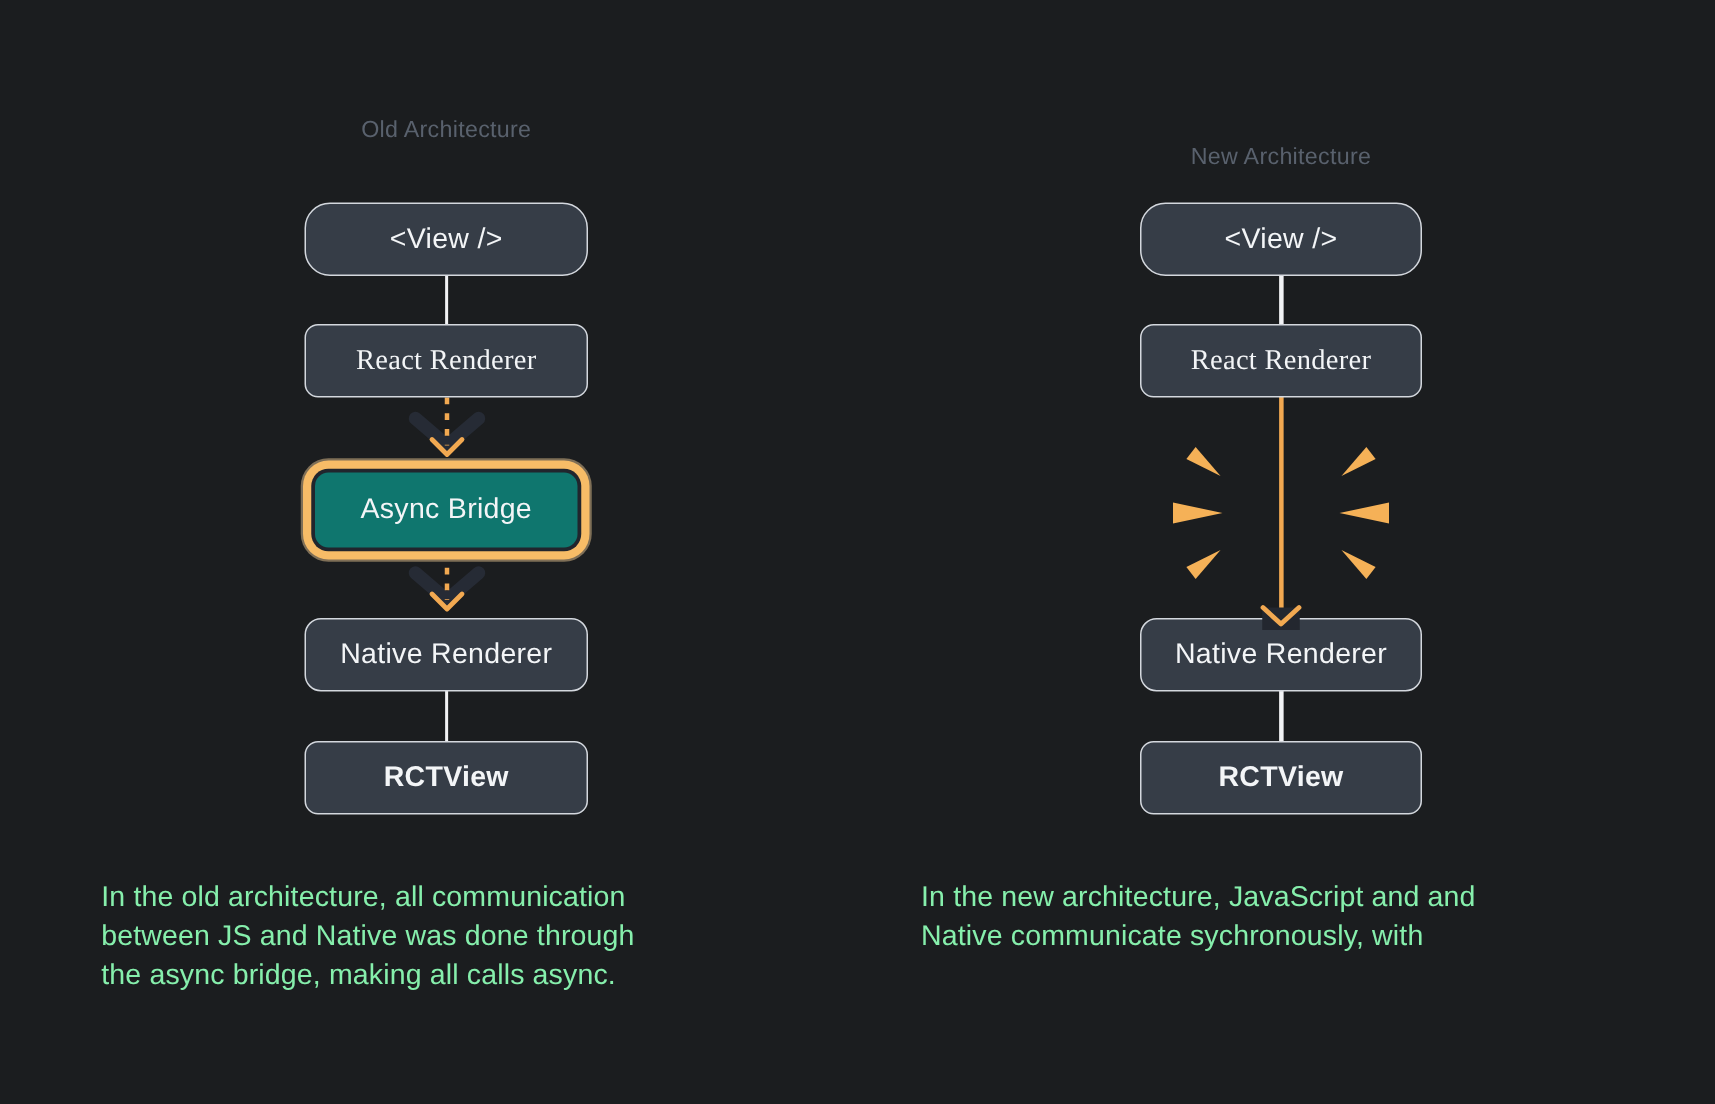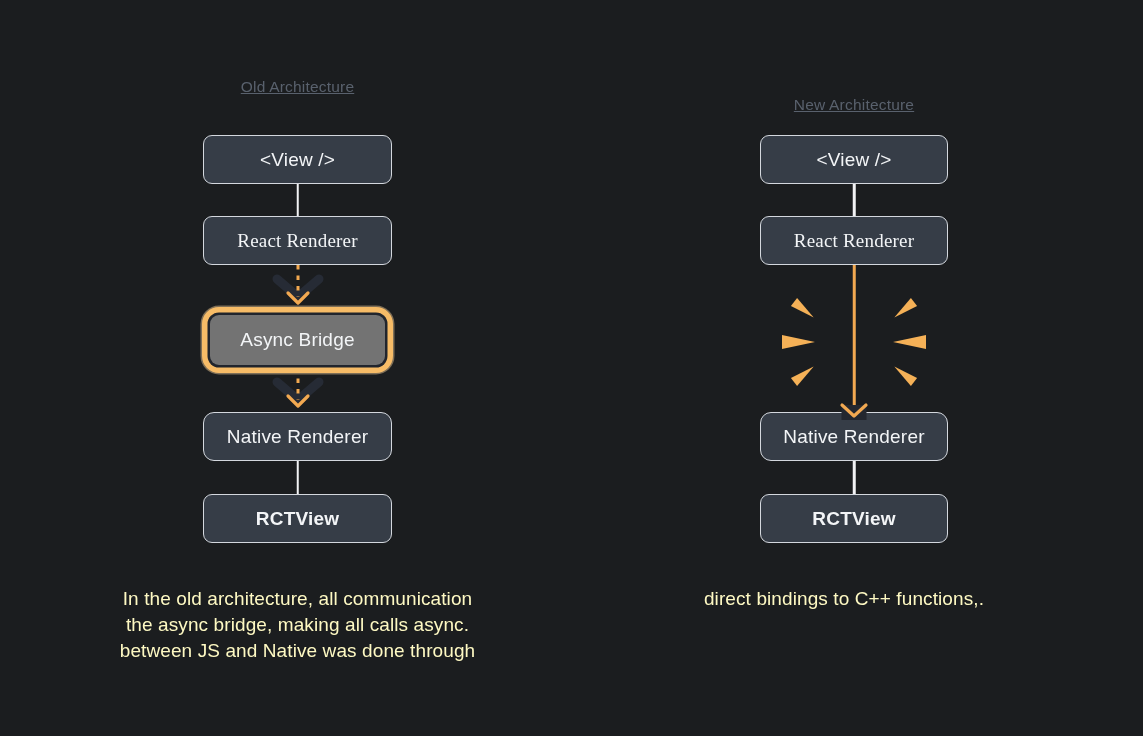--- a/index.html
+++ b/index.html
@@ -18,21 +18,20 @@
   .diagram-title {
     position: absolute;
     left: 50%;
     transform: translateX(-50%);
     white-space: nowrap;
     font-size: 15.5px;
     font-weight: 500;
     letter-spacing: 0.2px;
     color: #59616d;
     z-index: 2;
-    text-decoration: underline;
   }
   .title-old { top: 78px; }
   .title-new { top: 96px; }
 
   .node {
     position: absolute;
     left: 0;
     right: 0;
     height: 49px;
     background: #363d47;
@@ -42,32 +41,32 @@
     align-items: center;
     justify-content: center;
     color: #f3f5f7;
     font-size: 19px;
     font-weight: 500;
     letter-spacing: 0.2px;
     box-sizing: border-box;
     z-index: 2;
     white-space: nowrap;
   }
-  .node-view   { top: 135px; }
+  .node-view   { top: 135px; border-radius: 17px; }
   .node-react  { top: 216px; font-family: Liberation Serif, serif; }
   .node-native { top: 412px; border-radius: 11px; }
   .node-rct    { top: 494px; font-weight: bold; }
 
   .node-async {
     position: absolute;
     left: 7px;
     right: 7px;
     top: 315px;
     height: 50px;
-    background: #737373;
+    background: #0f766e;
     border: none;
     border-radius: 9px;
     box-shadow:
       0 0 0 2.5px #21252d,
       0 0 0 8px #f7bc67,
       0 0 0 9.5px rgba(250, 212, 156, 0.45);
     display: flex;
     align-items: center;
     justify-content: center;
     color: #f3f5f7;
@@ -132,22 +131,22 @@
     top: 290px;
     z-index: 1;
   }
 
   .caption {
     position: absolute;
     left: 50%;
     transform: translateX(-50%);
     top: 586px;
     width: 460px;
-    text-align: center;
-    color: #fef9c3;
+    text-align: left;
+    color: #86efac;
     font-size: 19px;
     line-height: 26px;
     font-weight: 400;
     letter-spacing: 0.1px;
     z-index: 2;
   }
   .caption-new { left: calc(50% - 10px); }
 </style>
 </head>
 <body>
@@ -172,22 +171,22 @@
     </svg>
 
     <div class="node node-view">&lt;View /&gt;</div>
     <div class="node node-react">React Renderer</div>
     <div class="node-async">Async Bridge</div>
     <div class="node node-native">Native Renderer</div>
     <div class="node node-rct">RCTView</div>
 
     <div class="caption">
       <div>In the old architecture, all communication</div>
+      <div>between JS and Native was done through</div>
       <div>the async bridge, making all calls async.</div>
-      <div>between JS and Native was done through</div>
     </div>
   </div>
 
   <div class="col col-new">
     <div class="diagram-title title-new">New Architecture</div>
 
     <div class="vline vline-1"></div>
     <div class="vline vline-2"></div>
 
     <div class="orange-line"></div>
@@ -207,17 +206,18 @@
     <div class="node node-react">React Renderer</div>
     <div class="node node-native">Native Renderer</div>
     <div class="node node-rct">RCTView</div>
 
     <div class="arrow-notch"></div>
     <svg class="orange-tip" width="30" height="18" viewBox="0 0 30 18">
       <polyline points="3,3 15,14 27,3" fill="none" stroke="#f2a951" stroke-width="3.2" stroke-linecap="round" stroke-linejoin="round"></polyline>
     </svg>
 
     <div class="caption caption-new">
-      <div>direct bindings to C++ functions,.</div>
+      <div>In the new architecture, JavaScript and and</div>
+      <div>Native communicate sychronously, with</div>
     </div>
   </div>
 
 </div>
 
 </body></html>

